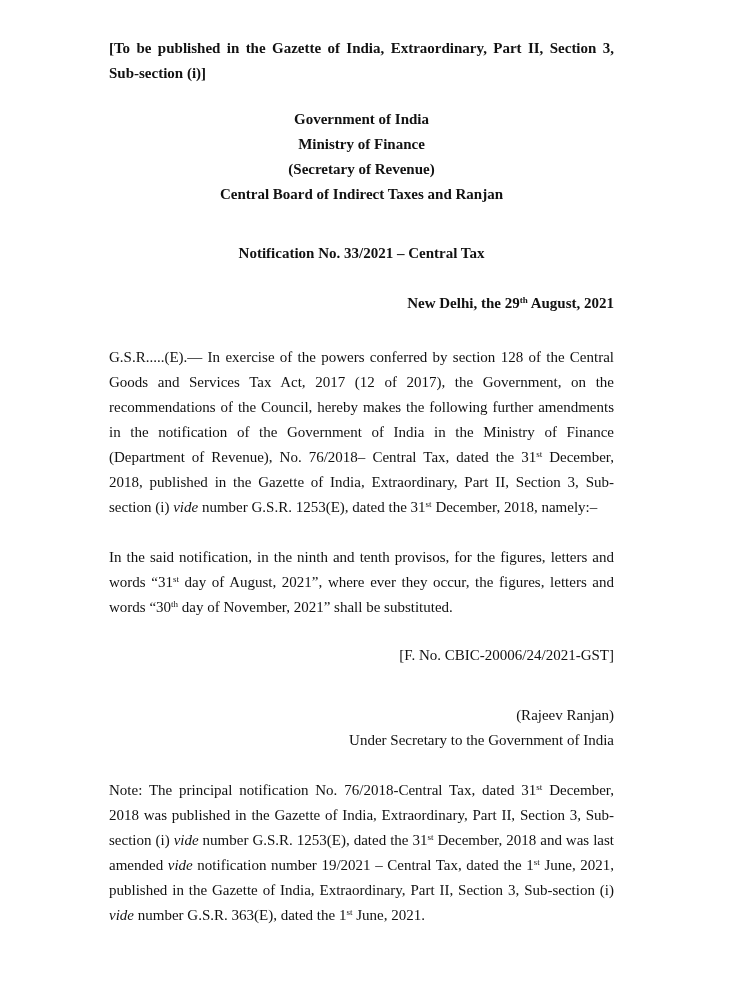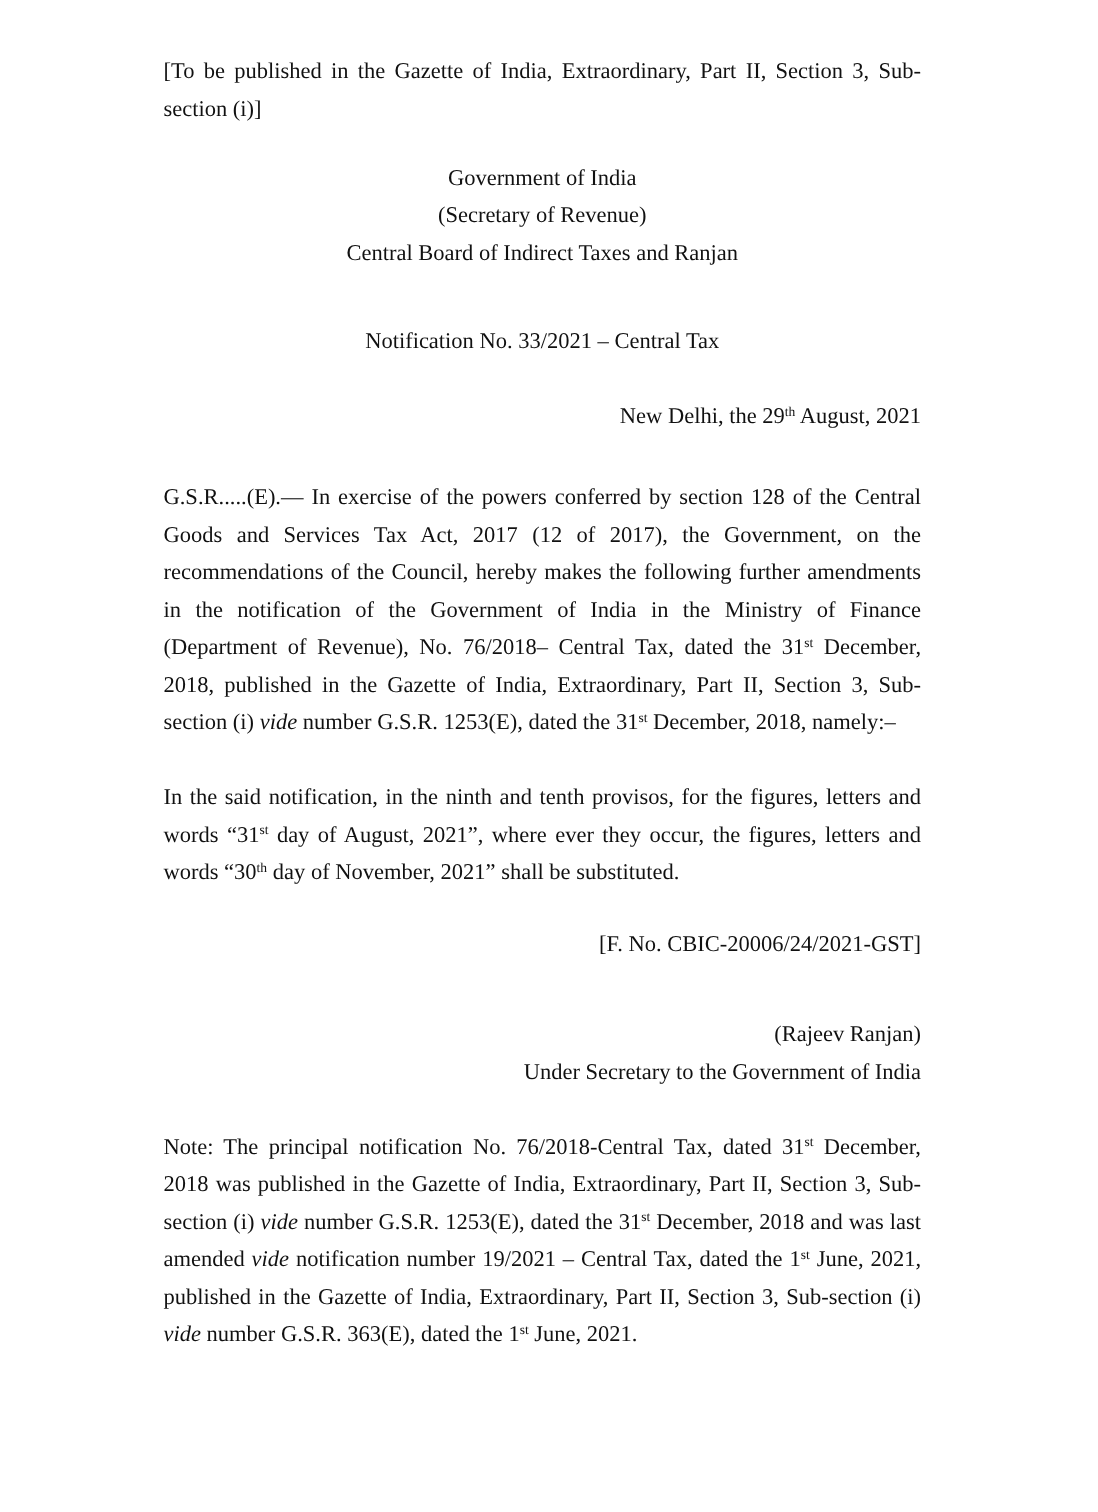--- a/index.html
+++ b/index.html
@@ -2,37 +2,38 @@
 <html><head>
 <meta charset="utf-8">
 <style>
   html, body { margin: 0; padding: 0; background: #ffffff; }
   body { width: 732px; height: 1008px; position: relative; overflow: hidden; }
   .page {
     position: absolute; left: 109px; top: 36px; width: 505px;
     font-family: "Liberation Serif", serif; font-size: 15px; color: #111111;
     line-height: 25px;
   }
-  .bold { font-weight: normal; }
+  .bold { font-weight: bold; }
   .center { text-align: center; }
   .right { text-align: right; }
   .justify { text-align: justify; text-align-last: left; }
   sup { font-size: 9px; line-height: 0; vertical-align: 5px; }
   i { font-style: italic; }
   p { margin: 0; }
 </style>
 </head>
 <body>
 
 <div class="page">
 
   <p class="bold" style="text-align:justify;">[To be published in the Gazette of India, Extraordinary, Part II, Section 3, Sub-section (i)]</p>
 
   <div class="center bold" style="margin-top:21px;">
     <p>Government of India</p>
+    <p>Ministry of Finance</p>
     <p>(Secretary of Revenue)</p>
     <p>Central Board of Indirect Taxes and Ranjan</p>
   </div>
 
   <p class="center bold" style="margin-top:34px;">Notification No. 33/2021 – Central Tax</p>
 
   <p class="right bold" style="margin-top:25px;"><span>New Delhi, the 29</span><sup>th</sup><span> August, 2021</span></p>
 
   <p class="justify" style="margin-top:29px;"><span>G.S.R.....(E).— In exercise of the powers conferred by section 128 of the Central Goods and Services Tax Act, 2017 (12 of 2017), the Government, on the recommendations of the Council, hereby makes the following further amendments in the notification of the Government of India in the Ministry of Finance (Department of Revenue), No. 76/2018– Central Tax, dated the 31</span><sup>st</sup><span> December, 2018, published in the Gazette of India, Extraordinary, Part II, Section 3, Sub-section (i) </span><i>vide</i><span> number G.S.R. 1253(E), dated the 31</span><sup>st</sup><span> December, 2018, namely:–</span></p>
 

